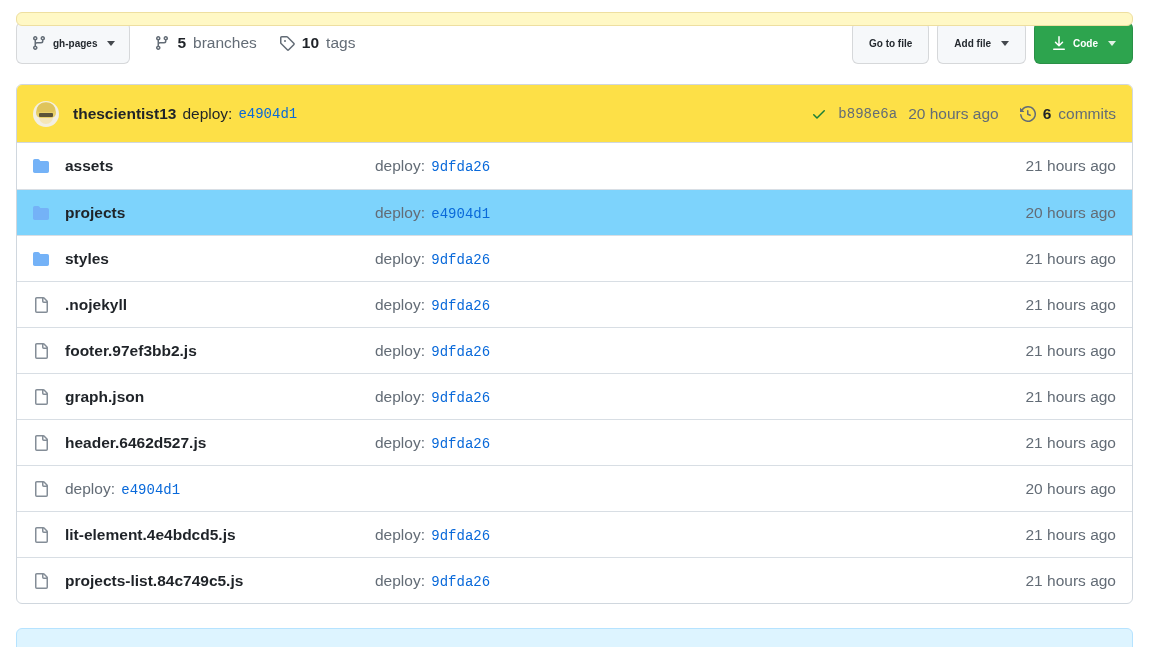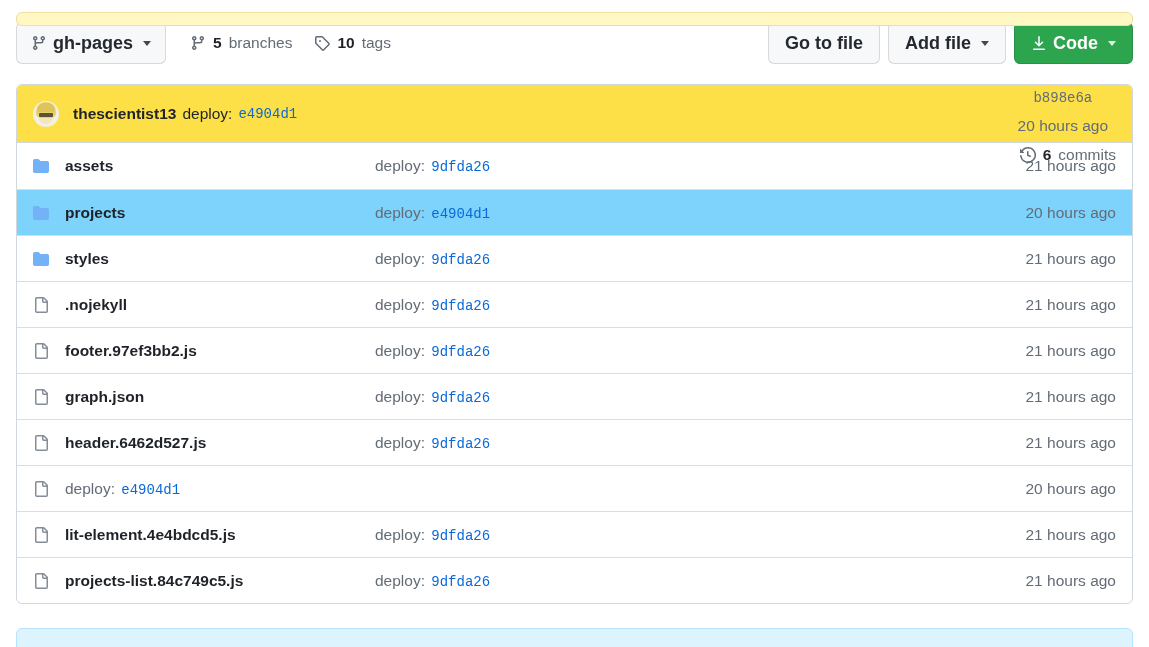--- a/index.html
+++ b/index.html
@@ -43,21 +43,21 @@
   .btn {
     display: inline-flex;
     align-items: center;
     justify-content: center;
     gap: 6px;
     height: 42px;
     padding: 0 16px;
     background: #f6f8fa;
     border: 1px solid rgba(31,35,40,0.15);
     border-radius: 6px;
-    font-size: 18px;
+    font-size: 10px;
     font-weight: 600;
     color: #24292f;
     cursor: pointer;
     white-space: nowrap;
   }
 
   .btn-branch { padding: 0 14px; }
 
   .caret {
     display: inline-block;
@@ -162,21 +162,20 @@
     cursor: pointer;
   }
 
   .commit-right {
     margin-left: auto;
     display: flex;
     align-items: center;
     gap: 11px;
     font-size: 15.5px;
     color: #636c76;
-    flex-direction: column;
   }
   .check { color: #1a7f37; display: inline-flex; }
   .commit-sha {
     color: #636c76;
     font-family: "Liberation Mono", monospace;
     font-size: 14px;
     cursor: pointer;
   }
   .commits-link {
     display: inline-flex;

